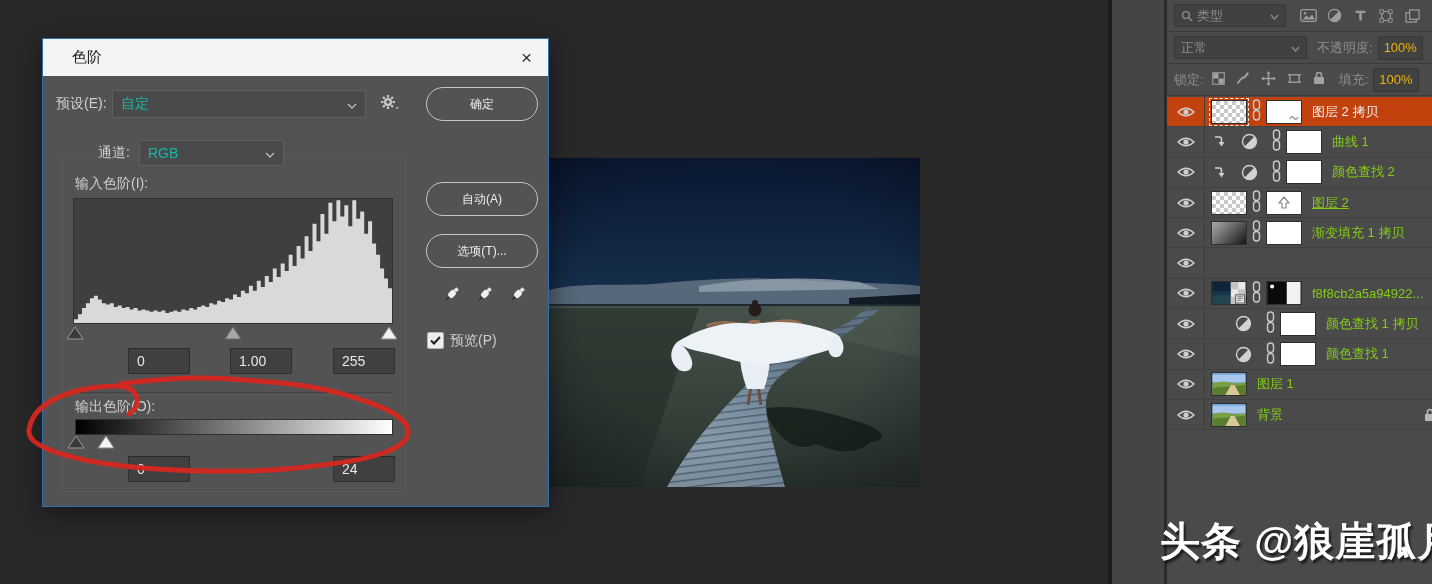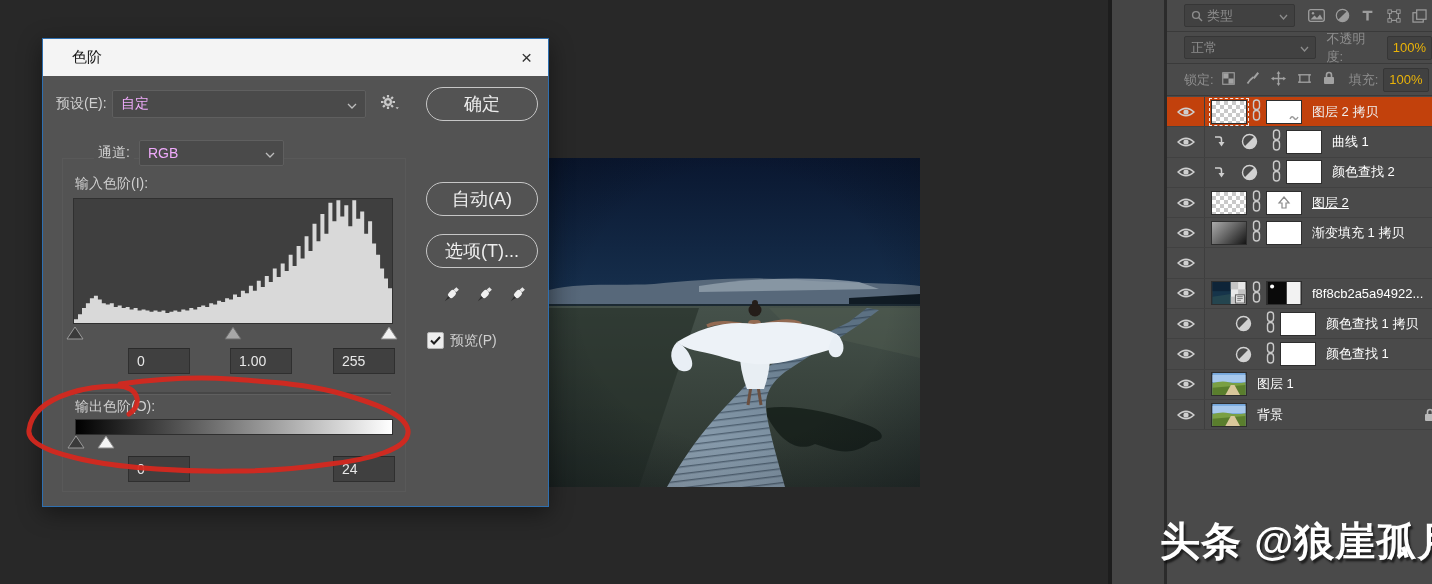--- a/index.html
+++ b/index.html
@@ -8,32 +8,32 @@
   .abs{position:absolute;}
 
   
   #photo{left:549px;top:158px;width:371px;height:329px;}
 
   
   #dock{left:1108px;top:0;bottom:0;right:0;display:flex;}
   .dock-line1{width:4px;background:#1d1d1d;}
   .gutter{width:52px;background:#454545;border-right:3px solid #2b2b2b;}
   #panel{flex:1;background:#4a4a4a;position:relative;color:#8d8d8d;font-size:13px;overflow:hidden;}
-  .p-row{height:32px;border-bottom:1px solid #3a3a3a;display:flex;align-items:center;padding-left:17px;box-sizing:border-box;}
+  .p-row{height:32px;border-bottom:1px solid #3a3a3a;display:flex;align-items:center;padding-left:7px;box-sizing:border-box;}
   .combo{background:#414141;border:1px solid #363636;border-radius:2px;height:23px;display:flex;align-items:center;
          padding:0 6px;color:#8d8d8d;box-sizing:border-box;}
   .combo .chev{margin-left:auto;}
   .valbox{background:#414141;border:1px solid #363636;border-radius:2px;height:22px;line-height:22px;
           padding:0 5px;color:#eab308;}
   .ficon{width:26px;display:flex;justify-content:center;align-items:center;opacity:.75;}
   .lockicons{display:flex;gap:11px;margin-left:8px;align-items:center;opacity:.8;}
 
   #layers-list{position:absolute;left:0;right:0;top:97px;}
   .layer-row{height:30.3px;display:flex;align-items:center;border-bottom:1px solid #414141;
-             background:#4a4a4a;color:#ffffff;font-size:13px;box-sizing:border-box;position:relative;}
+             background:#4a4a4a;color:#84cc16;font-size:13px;box-sizing:border-box;position:relative;}
   .layer-row.selected{background:#c2410c;color:#f0f0f0;}
   .eye-cell{width:37px;align-self:stretch;display:flex;align-items:center;justify-content:center;
             border-right:1px solid #3e3e3e;flex:0 0 auto;}
   .row-content{display:flex;align-items:center;padding-left:6px;gap:5px;flex:1;min-width:0;}
   .thumb{width:36px;height:24px;flex:0 0 auto;border:1px solid #2e2e2e;box-sizing:border-box;background:#333;}
   .thumb.sel{outline:1px dashed #ececec;outline-offset:1px;}
   .thumb.checker{background:#fff;
     background-image:linear-gradient(45deg,#c9c9c9 25%,transparent 25%,transparent 75%,#c9c9c9 75%),
                      linear-gradient(45deg,#c9c9c9 25%,transparent 25%,transparent 75%,#c9c9c9 75%);
     background-size:8px 8px;background-position:0 0,4px 4px;}
@@ -51,24 +51,24 @@
   #watermark .handle{font-weight:700;}
 
   
   #dialog{left:42px;top:38px;width:505px;height:467px;border:1px solid #2e6fb0;background:#535353;
           box-shadow:0 6px 22px rgba(0,0,0,.45);}
   #titlebar{height:37px;background:#f4f4f4;display:flex;align-items:center;color:#1a1a1a;font-size:15px;}
   #titlebar .t{margin-left:29px;font-family:Liberation Mono, monospace;}
   #titlebar .x{margin-left:auto;margin-right:16px;font-size:19px;color:#333;cursor:default;}
   #dbody{position:relative;height:429px;color:#cfcfcf;font-size:14px;}
   .dcombo{background:#4a4a4a;border:1px solid #5f5f5f;border-radius:2px;display:flex;align-items:center;
-          padding:0 8px;color:#f0abfc;box-sizing:border-box;}
+          padding:0 8px;color:#14b8a6;box-sizing:border-box;}
   .dcombo .chev{margin-left:auto;}
   .pill{border:1px solid #c6c6c6;border-radius:17px;width:112px;height:34px;display:flex;align-items:center;
-        justify-content:center;color:#ededed;font-size:18px;background:transparent;box-sizing:border-box;}
+        justify-content:center;color:#ededed;font-size:12px;background:transparent;box-sizing:border-box;}
   .field{background:#404040;border:1px solid #2f2f2f;border-top-color:#2a2a2a;color:#e8e8e8;width:62px;height:26px;
          line-height:24px;padding-left:8px;box-sizing:border-box;font-size:14px;}
   .groupbox{border:1px solid #5e5e5e;opacity:.55;}
   #histo{background:#3f3f3f;border:1px solid #303030;box-sizing:border-box;}
   .tri{width:18px;height:14px;}
   #gradbar{background:linear-gradient(to right,#000,#fff);border:1px solid #2f2f2f;}
   .groove{height:2px;background:#474747;border-bottom:1px solid #5f5f5f;}
   .chk{width:15px;height:15px;background:#ededed;border:1px solid #b5b5b5;border-radius:2px;
        display:flex;align-items:center;justify-content:center;}
 </style>

